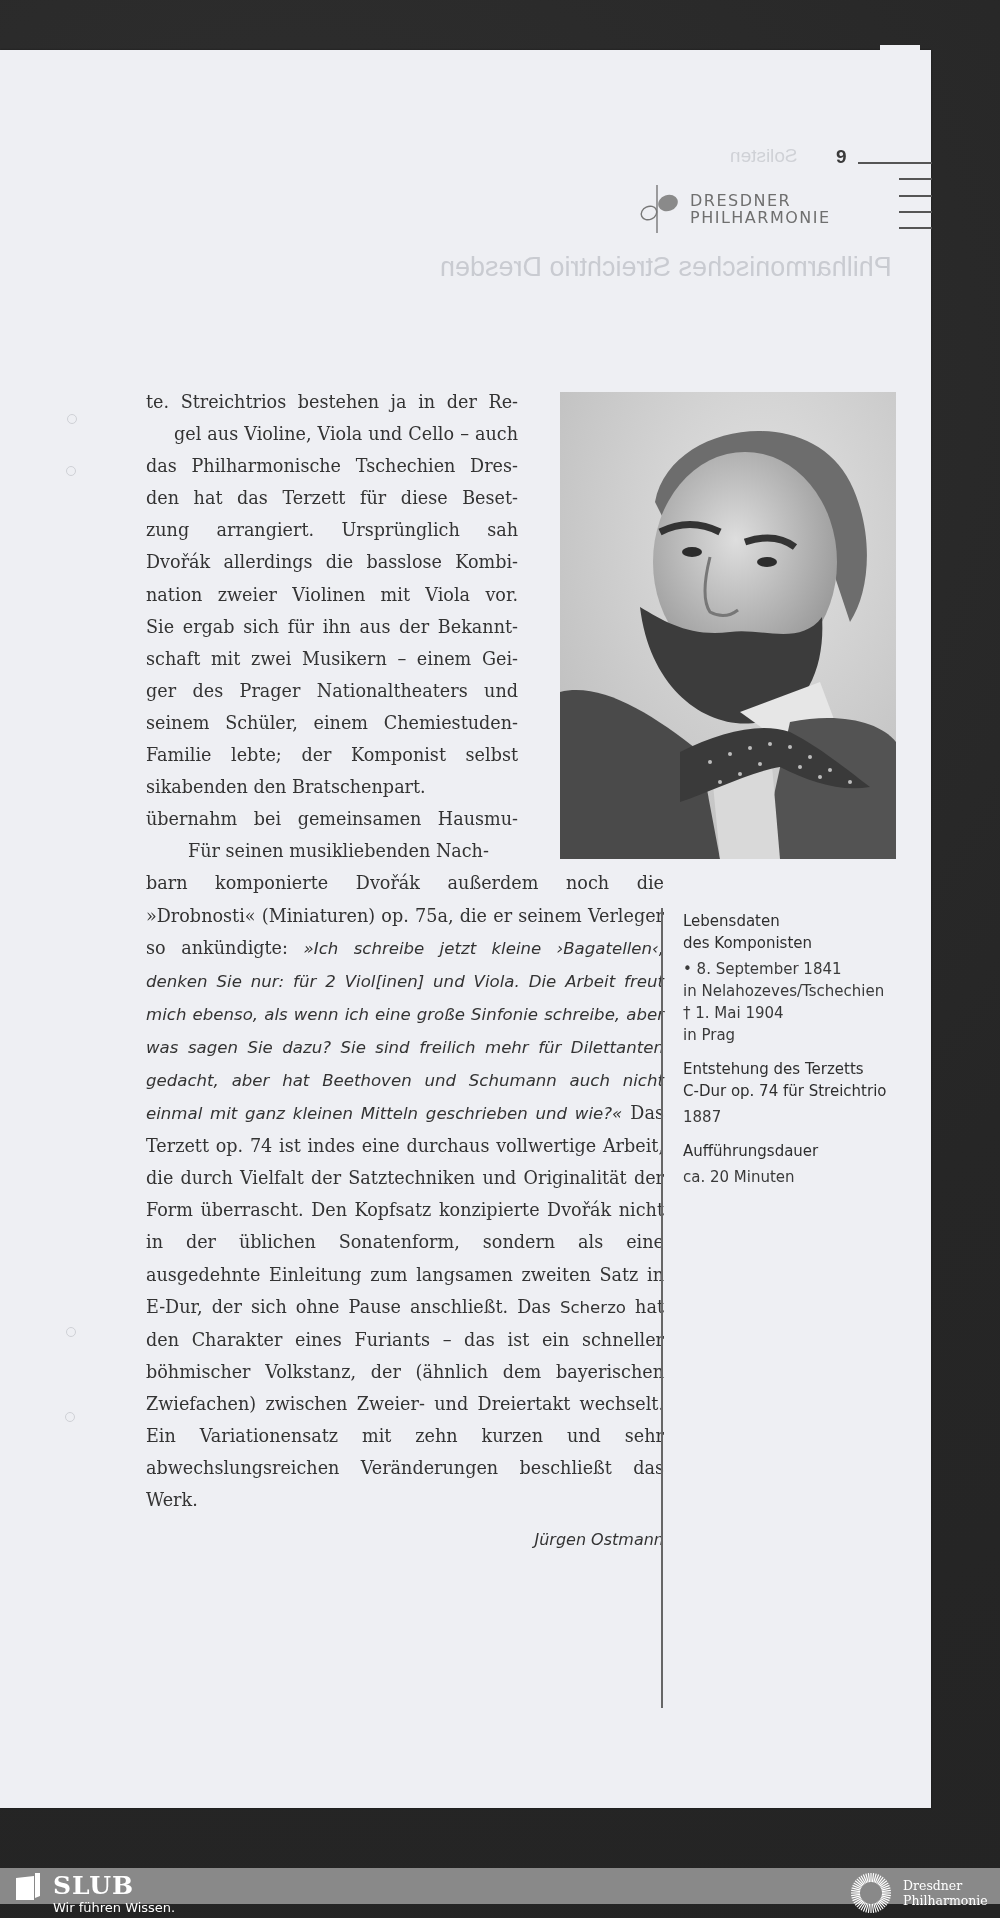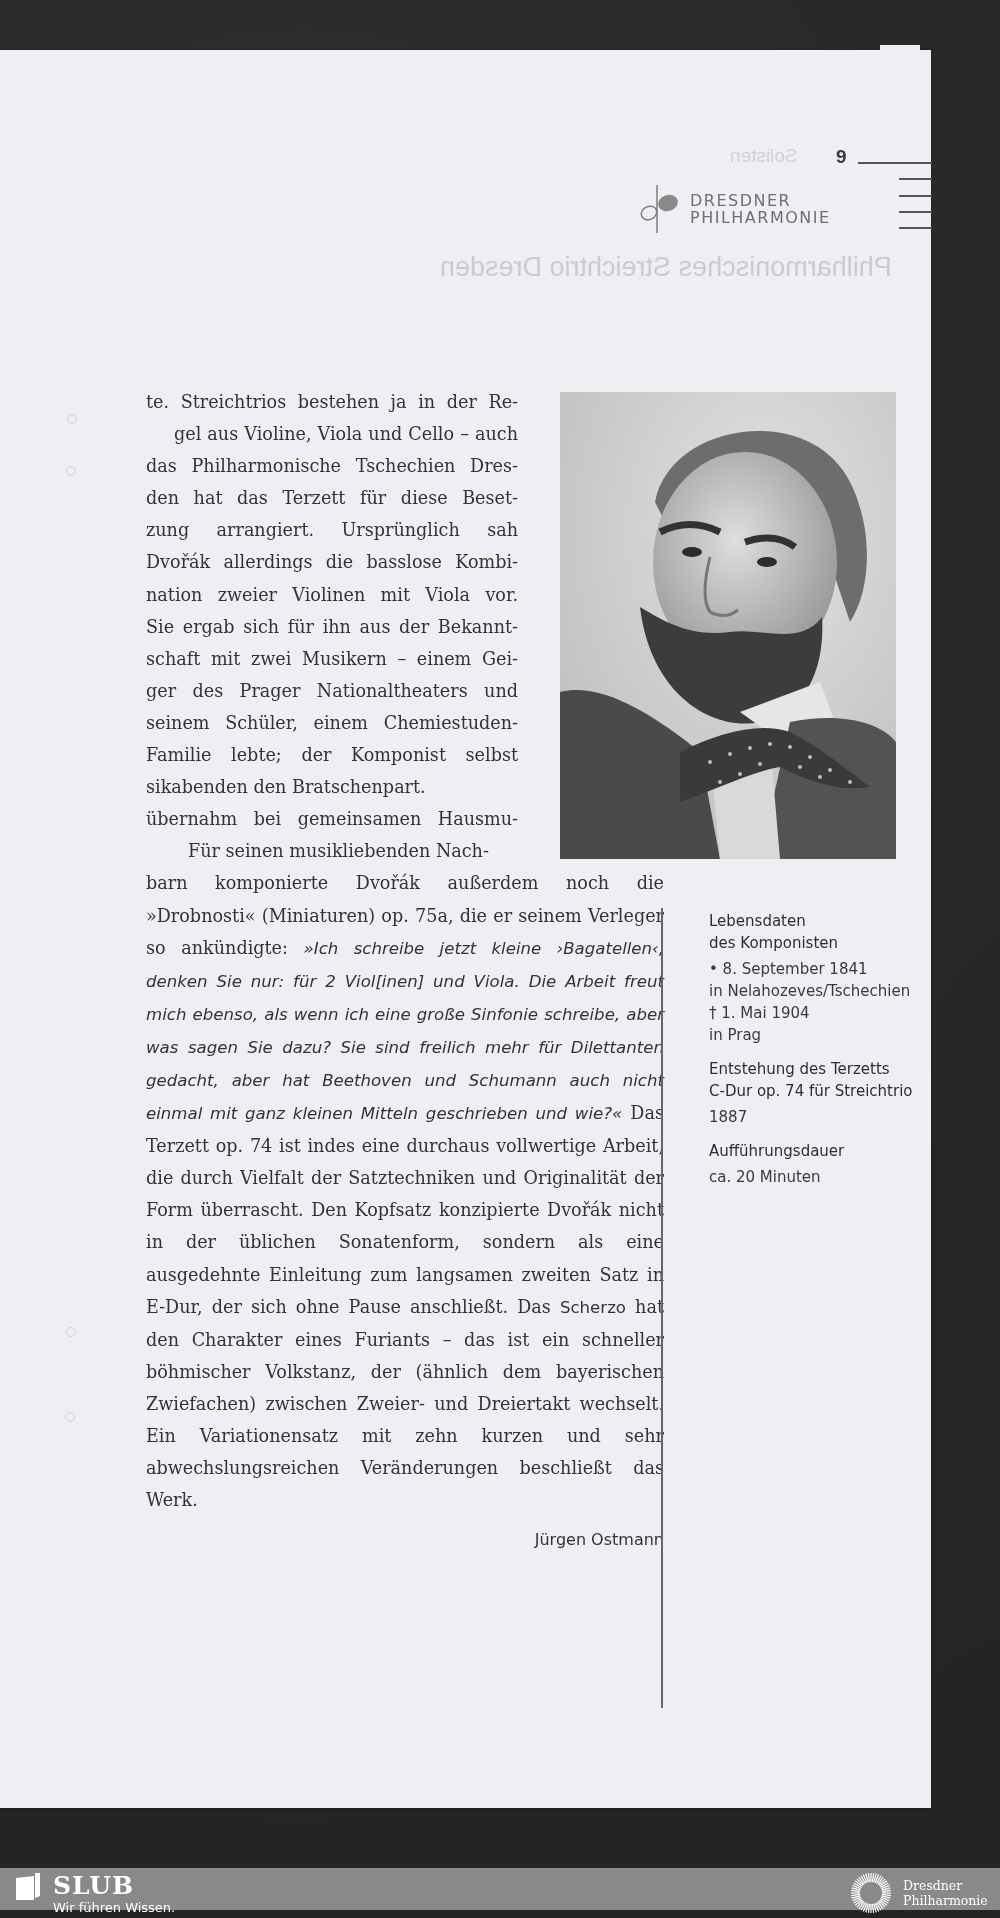--- a/index.html
+++ b/index.html
@@ -143,20 +143,21 @@
       font-style: italic;
       font-size: 16.6px;
     }
     .it {
       font-family: "DejaVu Sans", sans-serif;
       font-size: 16.6px;
     }
     .author {
       text-align: right;
       font-family: "DejaVu Sans", sans-serif;
+      font-style: italic;
       font-size: 16px;
       margin-top: 8px !important;
       color: #333;
     }
 
     
     .portrait {
       position: absolute;
       left: 560px;
       top: 392px;
@@ -185,21 +186,20 @@
       left: 683px;
       top: 910px;
       width: 240px;
       font-family: "DejaVu Sans", sans-serif;
       font-size: 15px;
       line-height: 22px;
       color: #3a3a3a;
     }
     .sidebar .block {
       margin-bottom: 12px;
-      margin-left: 26px;
     }
     .sidebar .label {
       color: #2e2e2e;
     }
     .sidebar .line {
       display: block;
       white-space: nowrap;
     }
     .sidebar .gap {
       height: 4px;
@@ -213,21 +213,21 @@
       border: 1.5px solid #cfd1d6;
       border-radius: 50%;
     }
 
     
     .footer {
       position: absolute;
       left: 0;
       top: 1868px;
       width: 1000px;
-      height: 42px;
+      height: 36px;
       background: #898989;
     }
     .slub-icon {
       position: absolute;
       left: 14px;
       top: 4px;
       width: 28px;
       height: 30px;
     }
     .slub-name {

